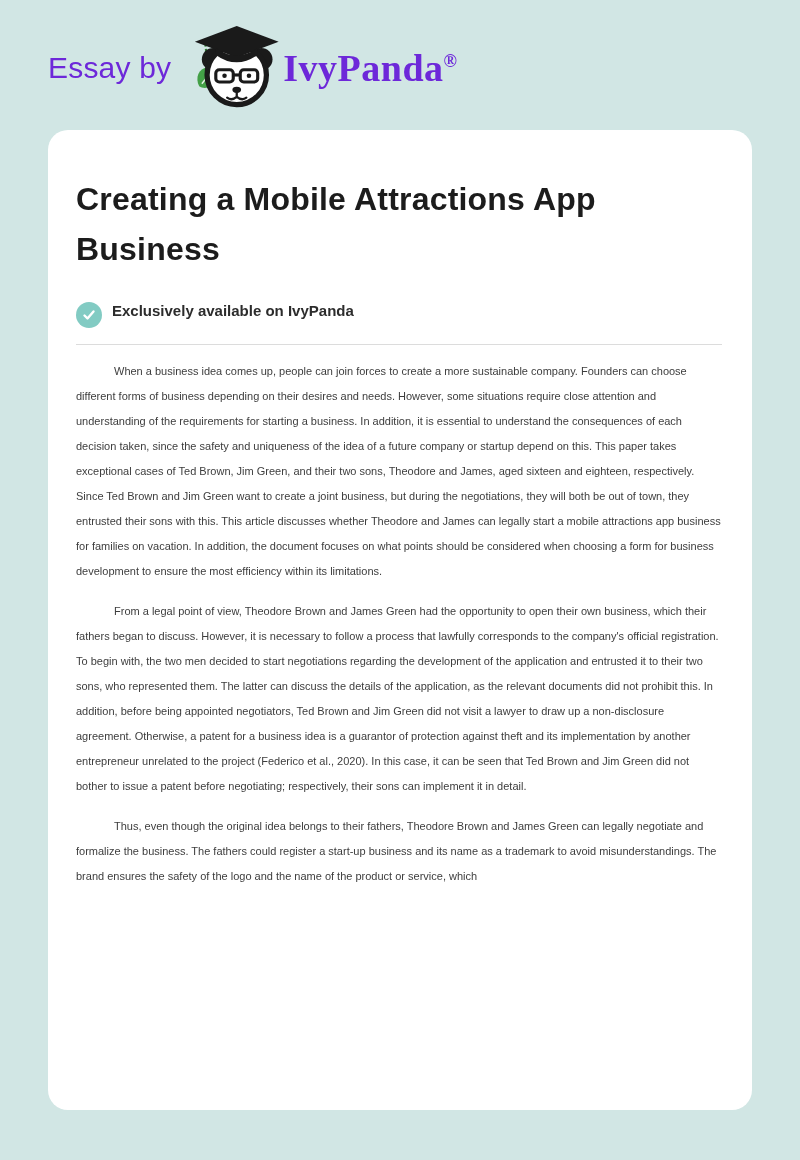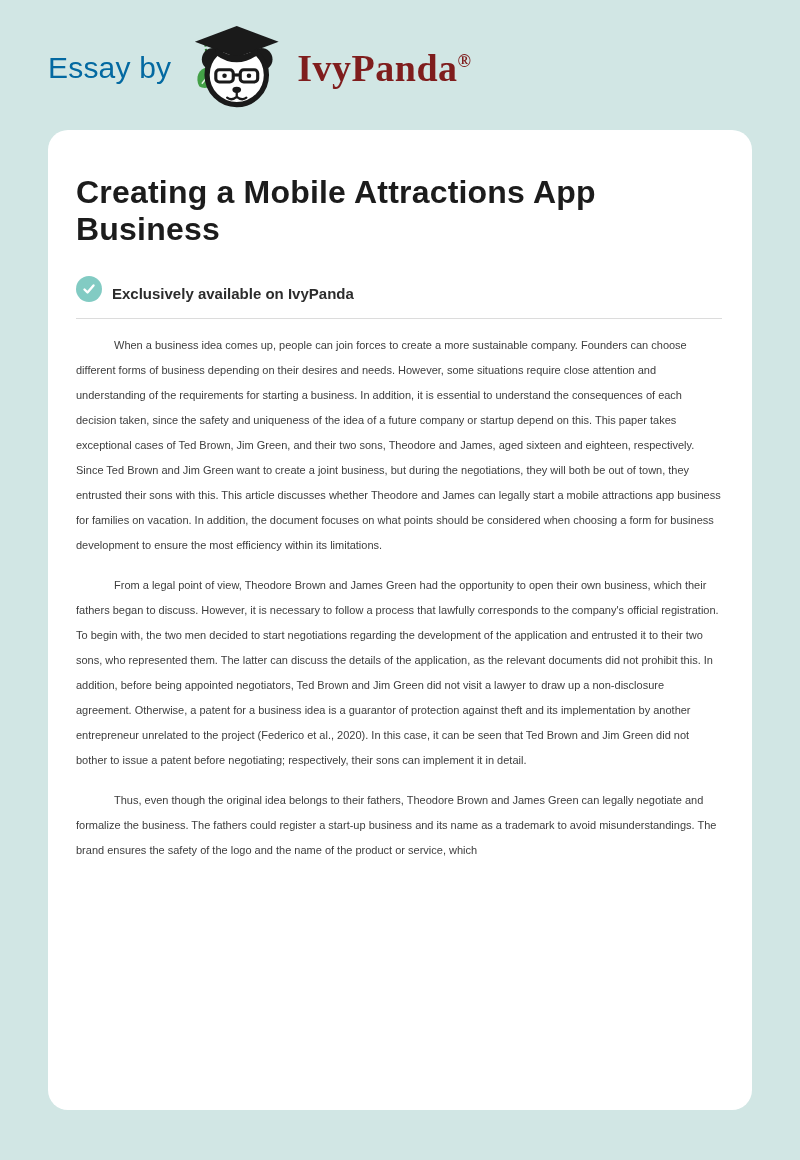--- a/index.html
+++ b/index.html
@@ -13,60 +13,60 @@
   }
   .header {
     display: flex;
     align-items: center;
     padding: 24px 48px 18px 48px;
     height: 130px;
   }
   .essay-by {
     font-size: 30px;
     font-weight: 400;
-    color: #0369a1;
+    color: #6d28d9;
     letter-spacing: 0.2px;
   }
   .logo-wrap {
     display: flex;
     align-items: center;
     margin-left: 16px;
   }
   .logo-svg { display: block; }
   .brand {
     font-family: "Liberation Serif", serif;
     font-weight: 700;
     font-size: 38px;
-    color: #7f1d1d;
-    margin-left: 14px;
+    color: #6d28d9;
+    margin-left: 0;
     letter-spacing: 0.5px;
   }
   .brand sup {
     font-size: 18px;
     vertical-align: super;
     line-height: 0;
   }
   .card {
     background: #ffffff;
     border-radius: 20px;
     margin: 0 48px;
     padding: 28px 30px 70px 28px;
     min-height: 980px;
   }
   .card-title {
     font-size: 32px;
-    line-height: 37px;
+    line-height: 50px;
     font-weight: 700;
     color: #1c1c1c;
     margin: 16px 0 28px 0;
     letter-spacing: 0.2px;
   }
   .badge-row {
     display: flex;
-    align-items: flex-end;
+    align-items: flex-start;
     margin-bottom: 16px;
   }
   .check-circle {
     width: 26px;
     height: 26px;
     border-radius: 50%;
     background: #82cbc3;
     display: flex;
     align-items: center;
     justify-content: center;

